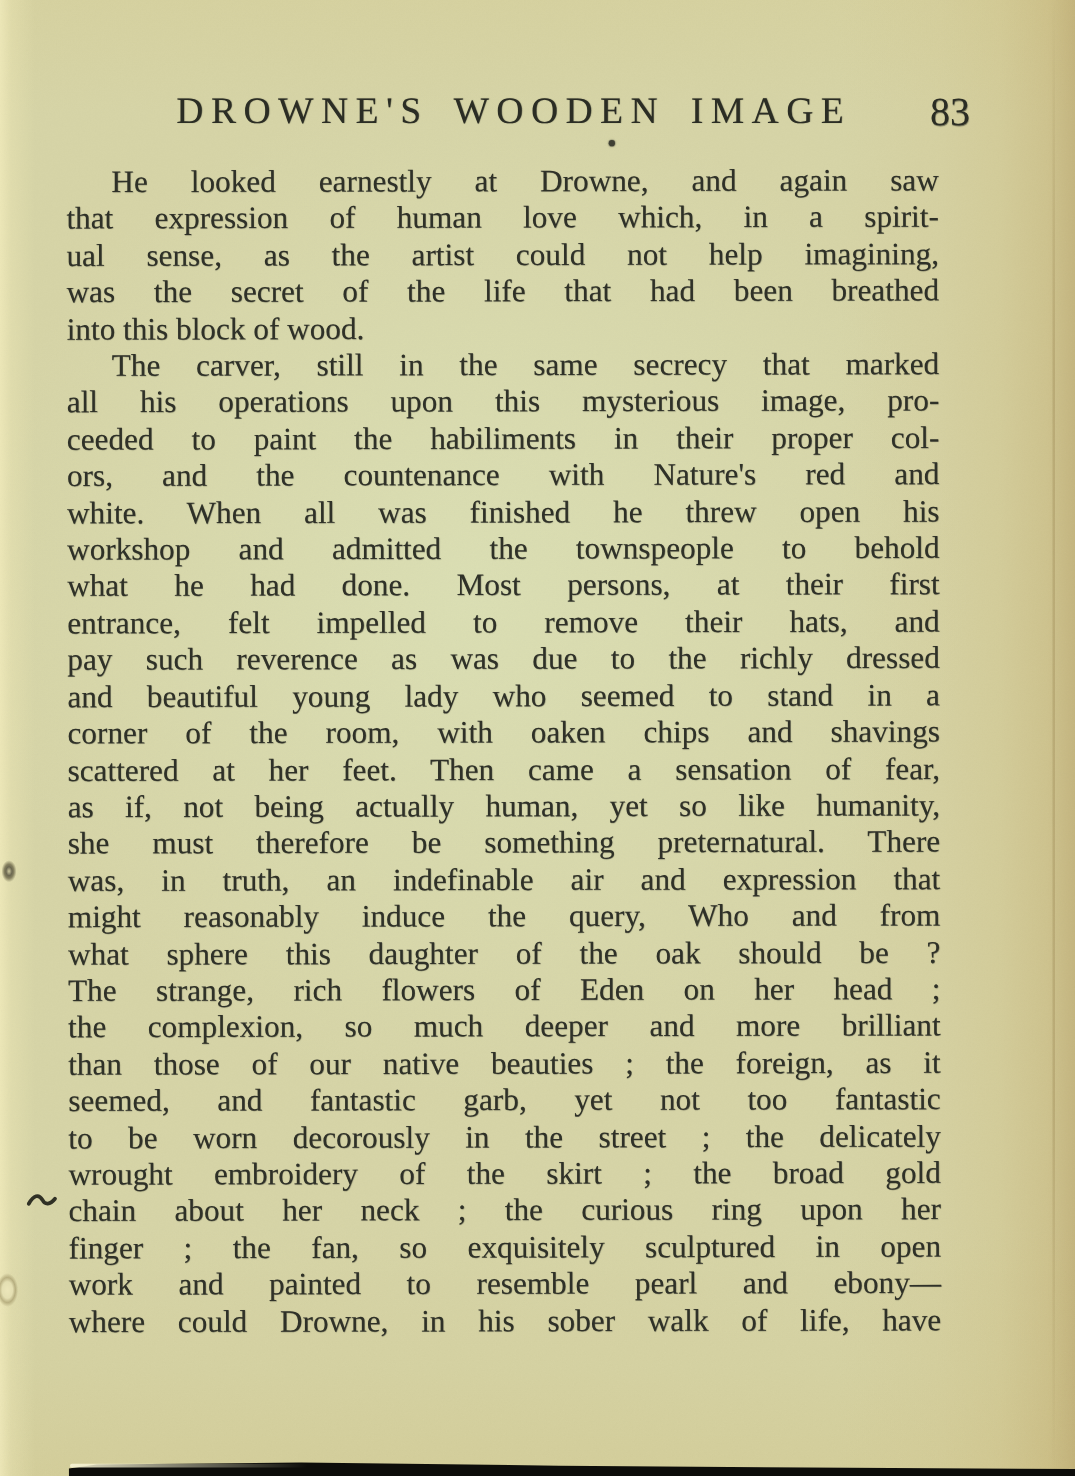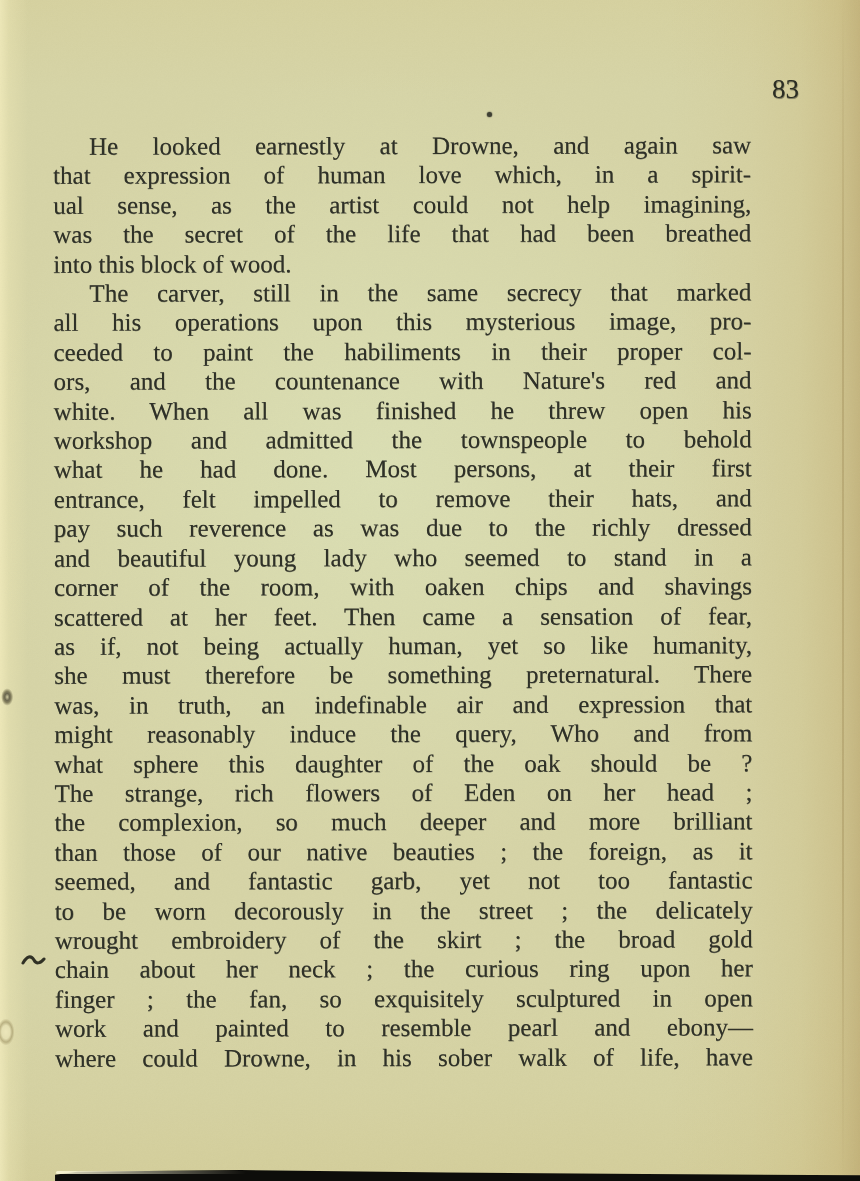--- a/index.html
+++ b/index.html
@@ -42,23 +42,23 @@
     text-indent: 16px;
     font-size: 30px;
     letter-spacing: 6px;
     word-spacing: 7px;
     color: #2b2d24;
     text-shadow: 0.4px 0.5px 0.7px rgba(43,45,36,.55);
     white-space: nowrap;
   }
   .page-number {
     position: absolute;
-    left: 702px; top: 0;
+    left: 674px; top: 0;
     letter-spacing: 0px;
-    font-size: 27px;
+    font-size: 32px;
   }
   .print-dot {
     position: absolute;
     left: 487px; top: 112px;
     width: 5px; height: 5px;
     border-radius: 50%;
     background: #3f4034;
     box-shadow: 0 0 1px 0.5px rgba(63,64,52,.5);
   }
   .text-block {
@@ -122,20 +122,21 @@
       <feTurbulence type="fractalNoise" baseFrequency="0.8" numOctaves="2" stitchTiles="stitch"></feTurbulence>
       <feColorMatrix type="saturate" values="0"></feColorMatrix>
       <feComponentTransfer>
           <feFuncA type="linear" slope="0.07" intercept="0"></feFuncA>
         </feComponentTransfer>
     </filter>
     <rect width="100%" height="100%" filter="url(#grain)"></rect>
   </svg>
 
   <header class="running-head">
+    <span>DROWNE'S WOODEN IMAGE</span>
     <span class="page-number">83</span>
   </header>
 
   <div class="print-dot"></div>
 
   <main class="text-block" id="text-block">
       <div class="paragraph">
         <div class="line first">He looked earnestly at Drowne, and again saw</div>
         <div class="line">that expression of human love which, in a spirit-</div>
         <div class="line">ual sense, as the artist could not help imagining,</div>

